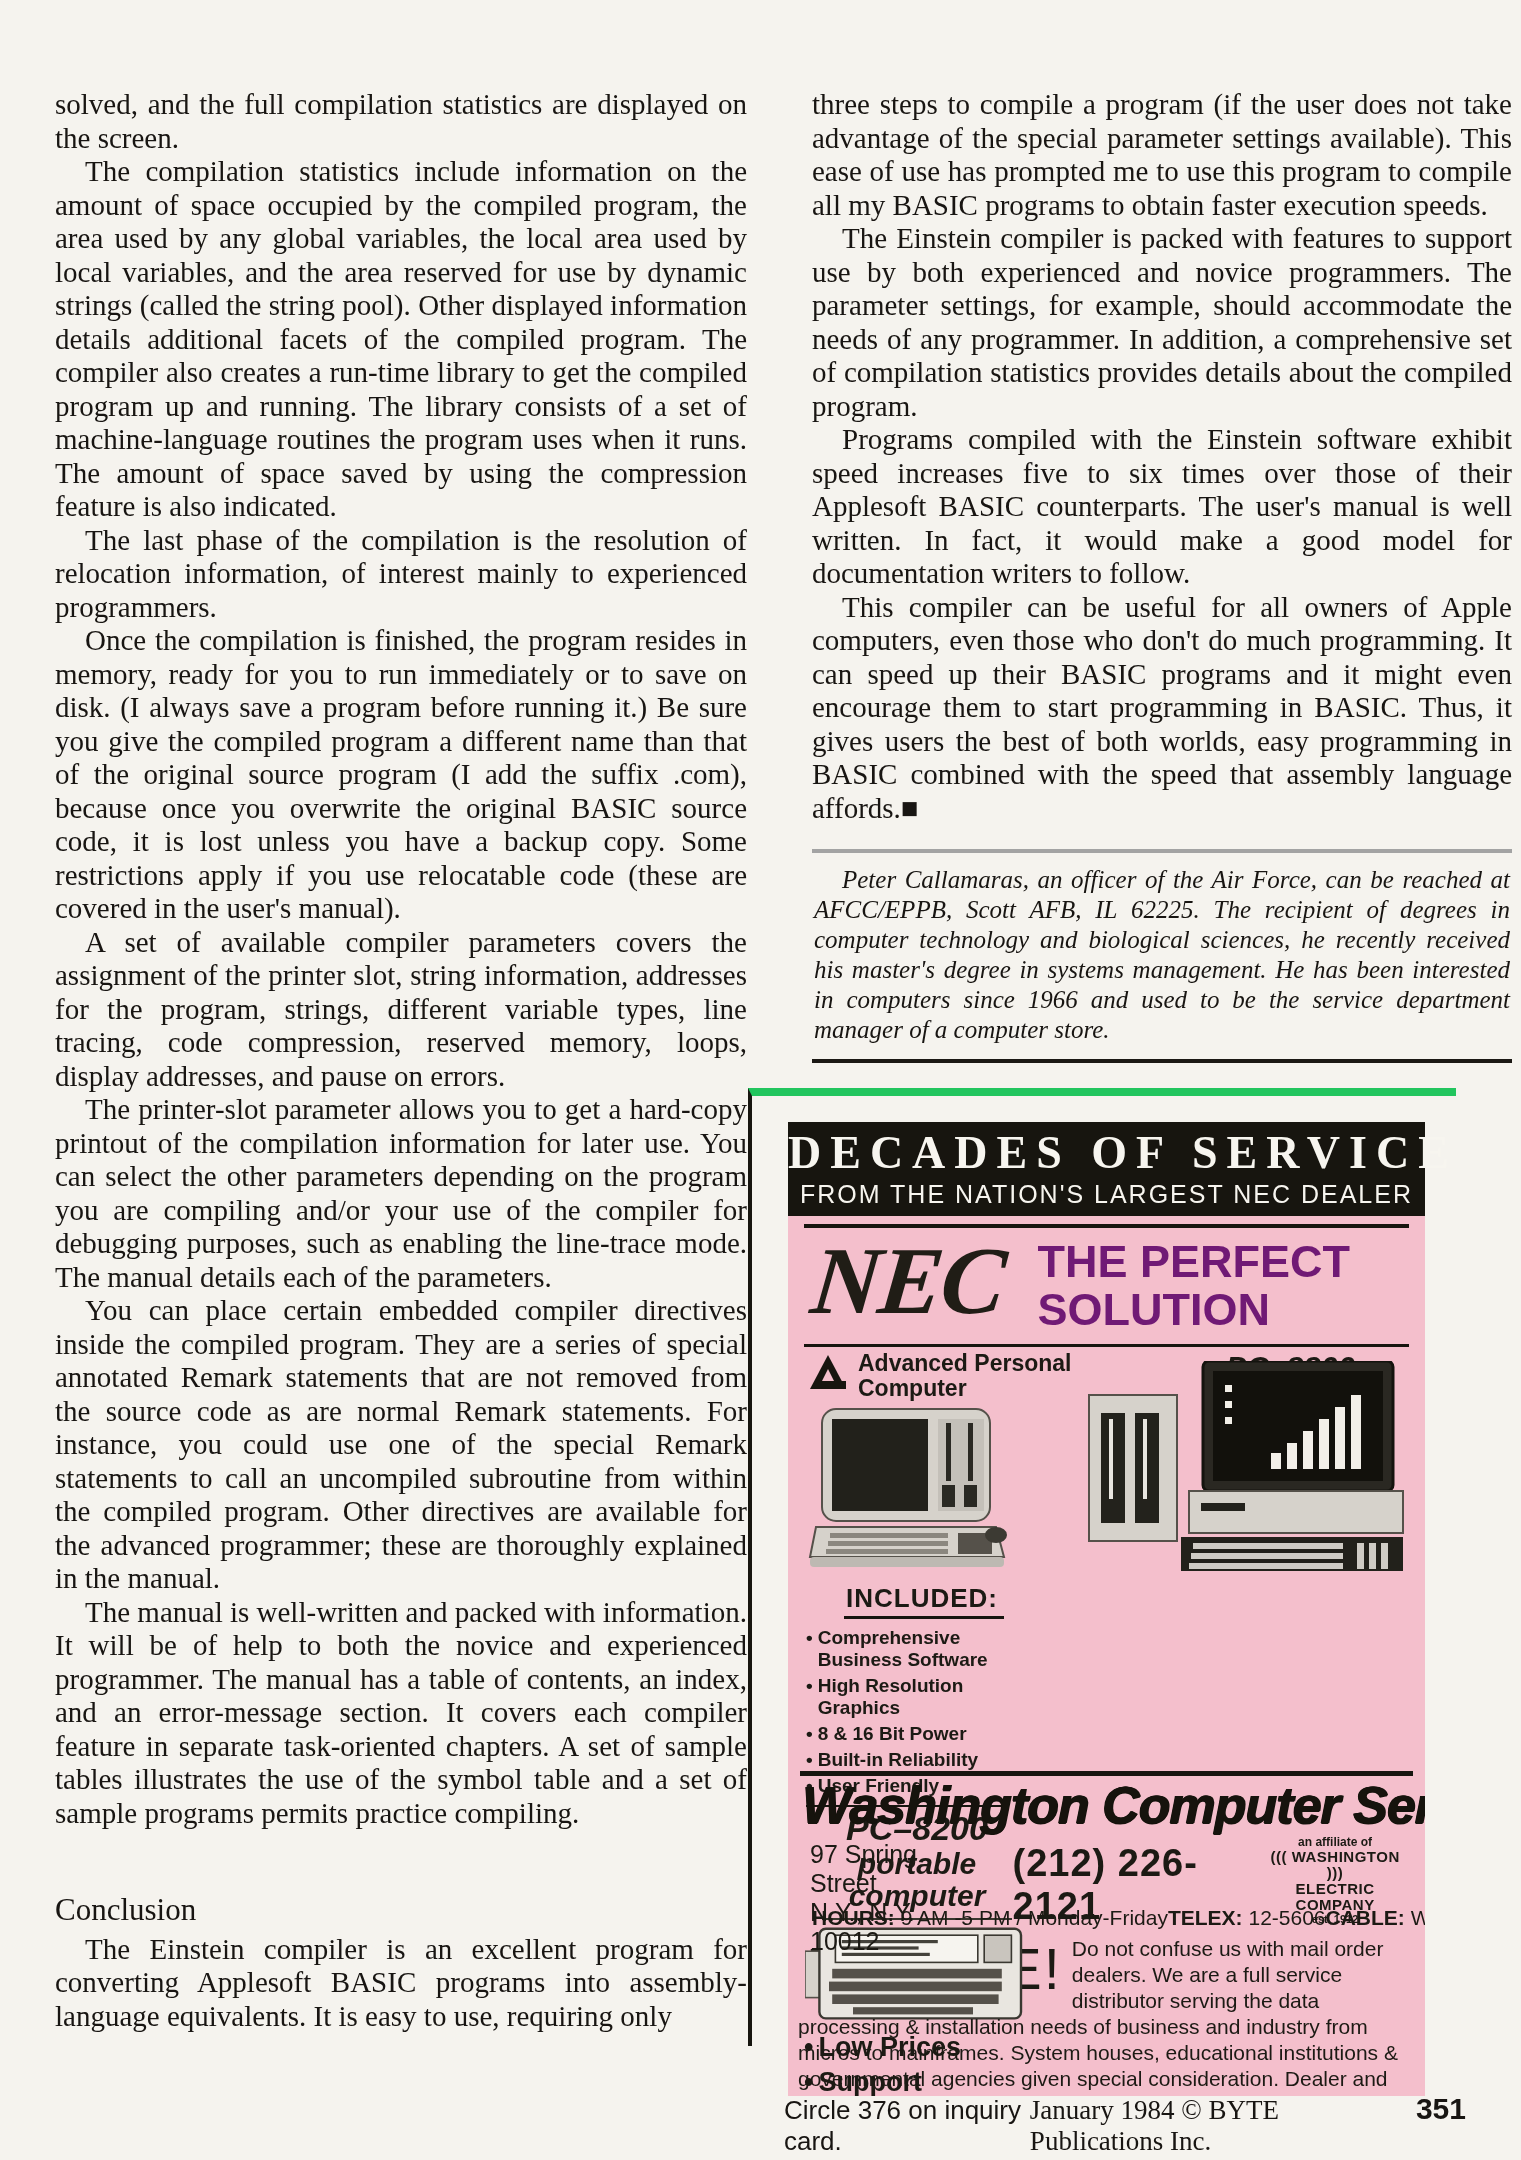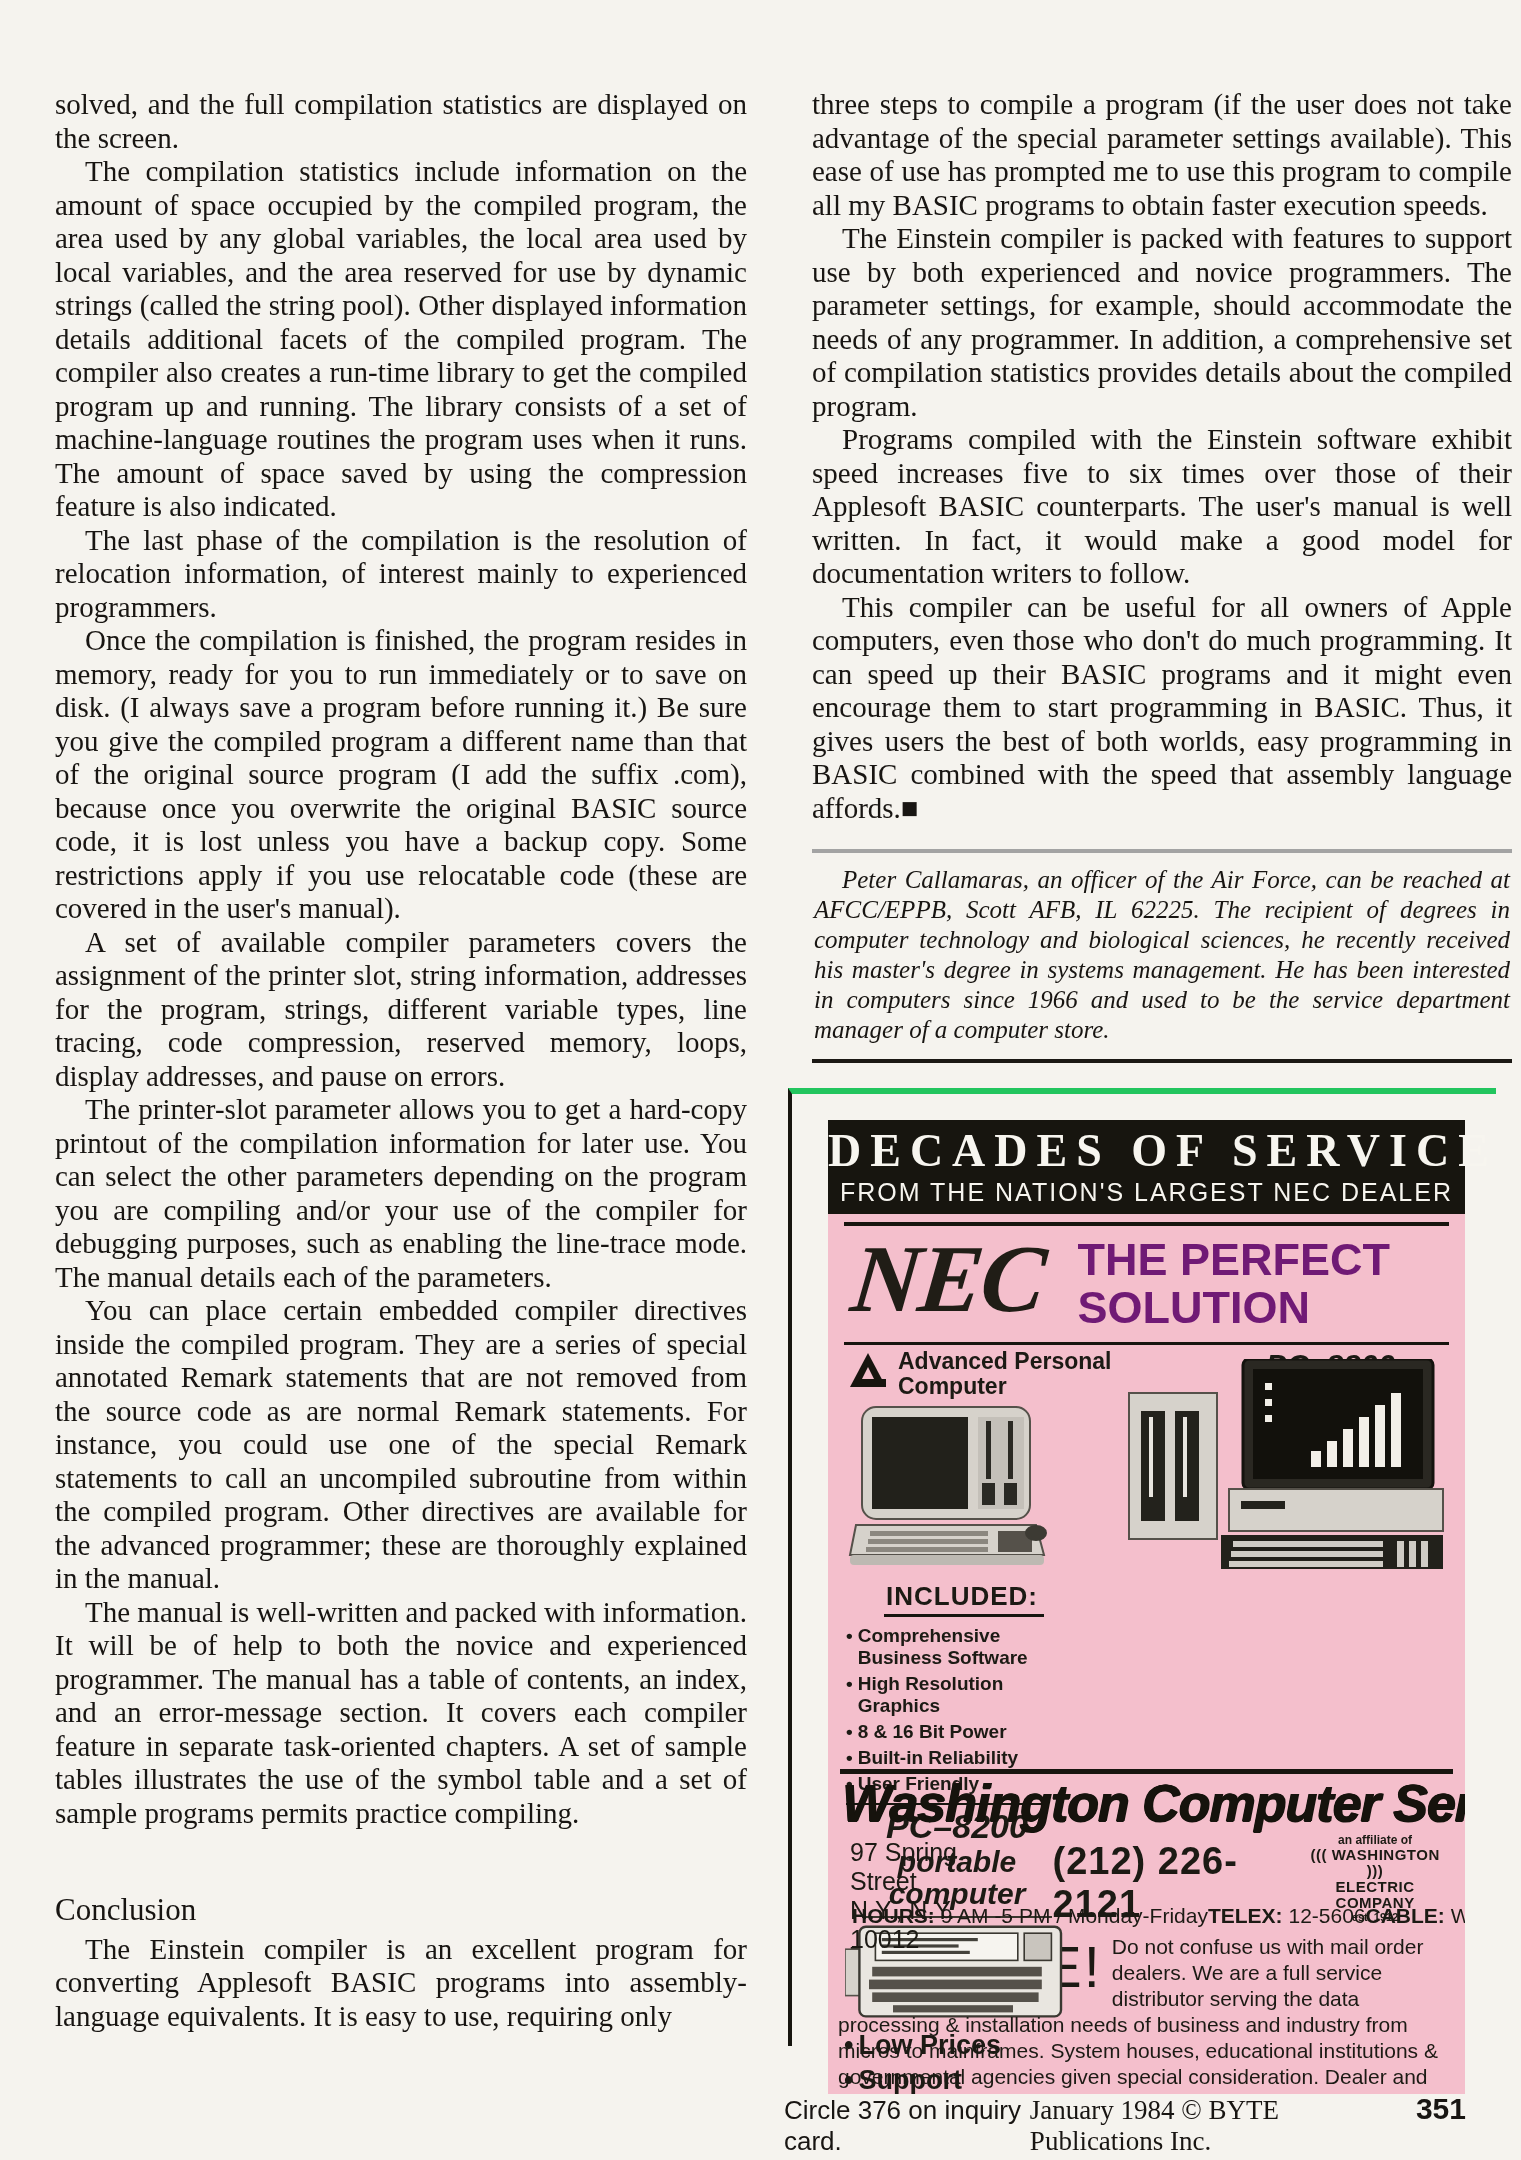--- a/index.html
+++ b/index.html
@@ -31,23 +31,23 @@
     margin-top:24px;
     border-top:4px solid #a3a3a3;
     border-bottom:4px solid #1b1814;
     padding:12px 2px 14px 2px;
     font-style:italic;
     font-size:25px; line-height:30px;
     text-align:justify; text-indent:28px;
   }
   
   .ad-frame {
-    position:absolute; left:788px; top:1088px;
+    position:absolute; left:748px; top:1088px;
     width:708px; height:958px;
-    border-top:6px solid #22c55e;
+    border-top:8px solid #22c55e;
     border-left:4px solid #17150f;
   }
   .ad-inner { margin:26px 0 0 36px; width:637px; }
   .ad-banner {
     background:#17150f; color:#f7f5ef;
     text-align:center; padding:6px 0 7px 0;
   }
   .ad-banner .ttl {
     font-family:"Liberation Serif", serif; font-weight:bold;
     font-size:46px; letter-spacing:9px; line-height:50px; white-space:nowrap;

